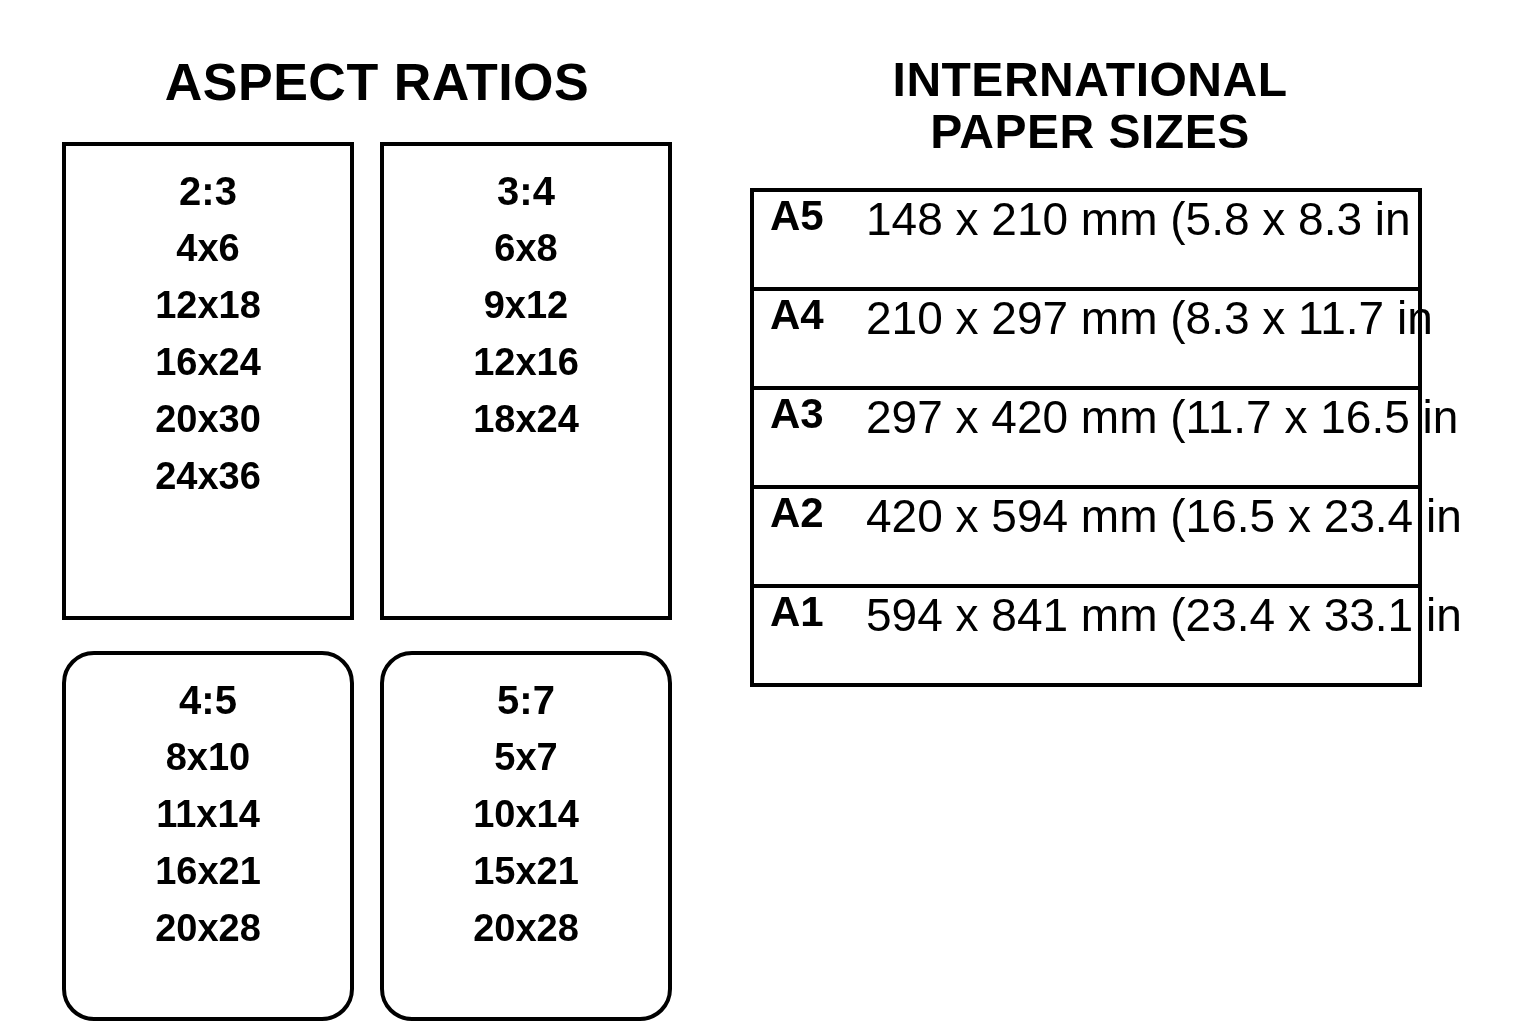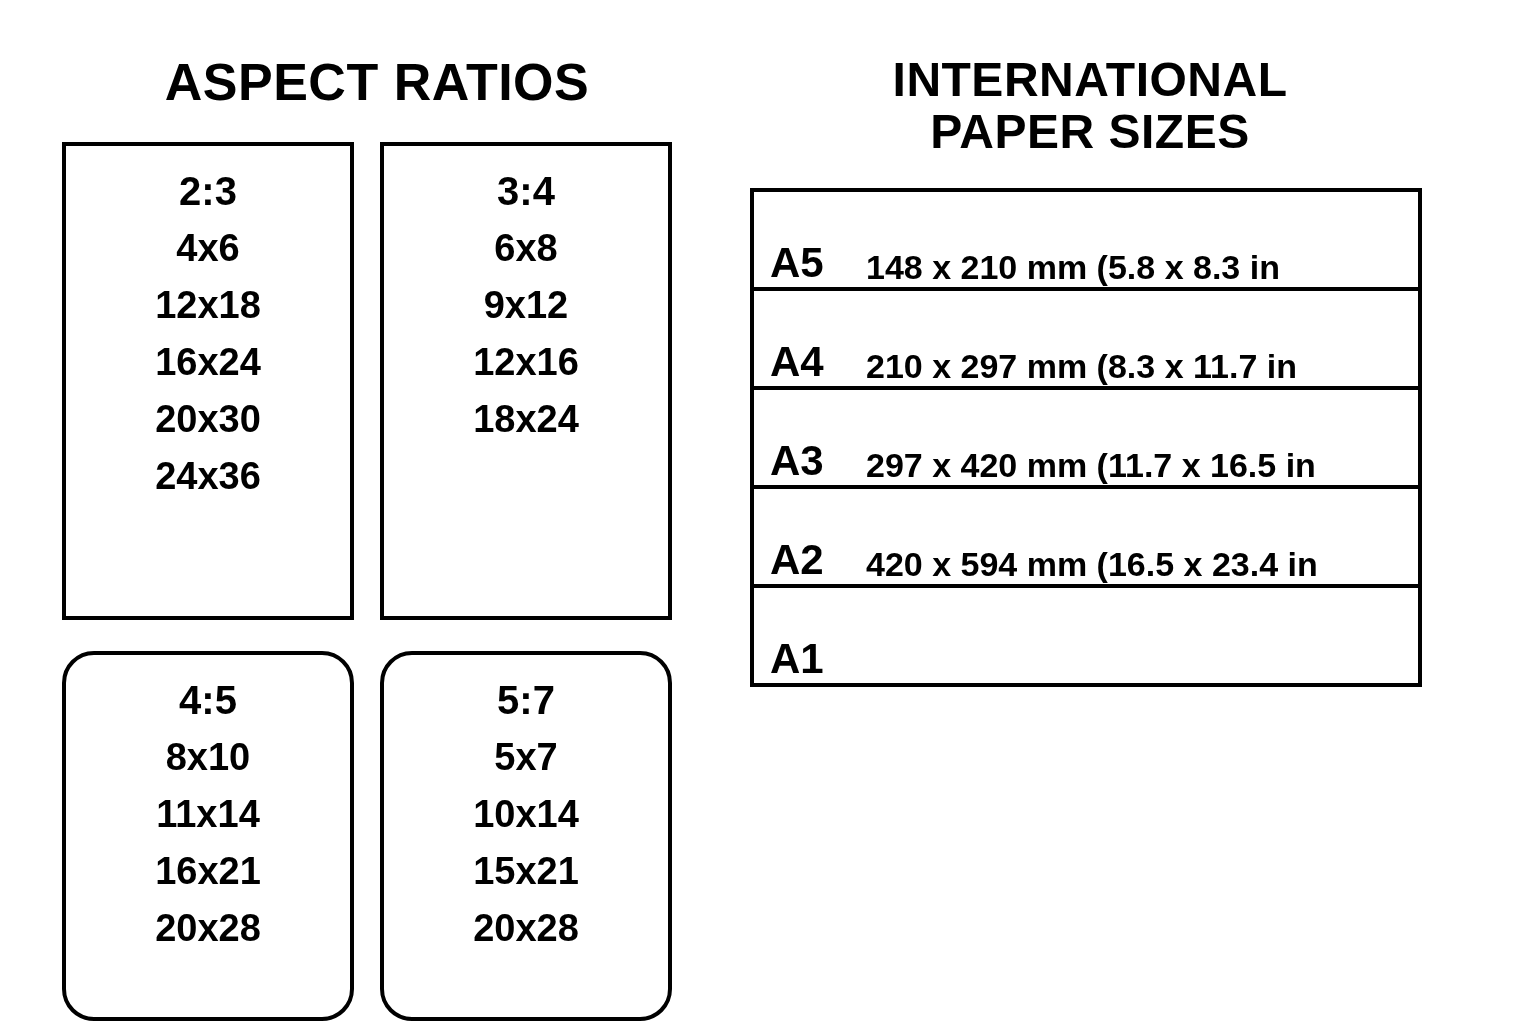--- a/index.html
+++ b/index.html
@@ -92,38 +92,38 @@
 
   .paper-table {
     border: 4px solid #000;
     border-bottom: none;
     width: 672px;
     box-sizing: border-box;
   }
 
   .paper-row {
     display: flex;
-    align-items: flex-end;
+    align-items: flex-start;
     border-bottom: 4px solid #000;
     height: 99px;
     padding-left: 16px;
     box-sizing: border-box;
     white-space: nowrap;
   }
 
   .paper-code {
     font-size: 42px;
     font-weight: bold;
     width: 96px;
     flex: none;
   }
 
   .paper-dims {
-    font-size: 34px;
-    font-weight: bold;
+    font-size: 46px;
+    font-weight: normal;
   }
 </style>
 </head>
 <body>
 
 <div class="page">
 
   <div class="left-col">
     <div class="section-title">ASPECT RATIOS</div>
 
@@ -188,19 +188,20 @@
         <div class="paper-dims">297 x 420 mm (11.7 x 16.5 in</div>
       </div>
 
       <div class="paper-row">
         <div class="paper-code">A2</div>
         <div class="paper-dims">420 x 594 mm (16.5 x 23.4 in</div>
       </div>
 
       <div class="paper-row">
         <div class="paper-code">A1</div>
+        <div class="paper-dims">594 x 841 mm (23.4 x 33.1 in</div>
       </div>
 
 
     </div>
   </div>
 
 </div>
 
 </body></html>

